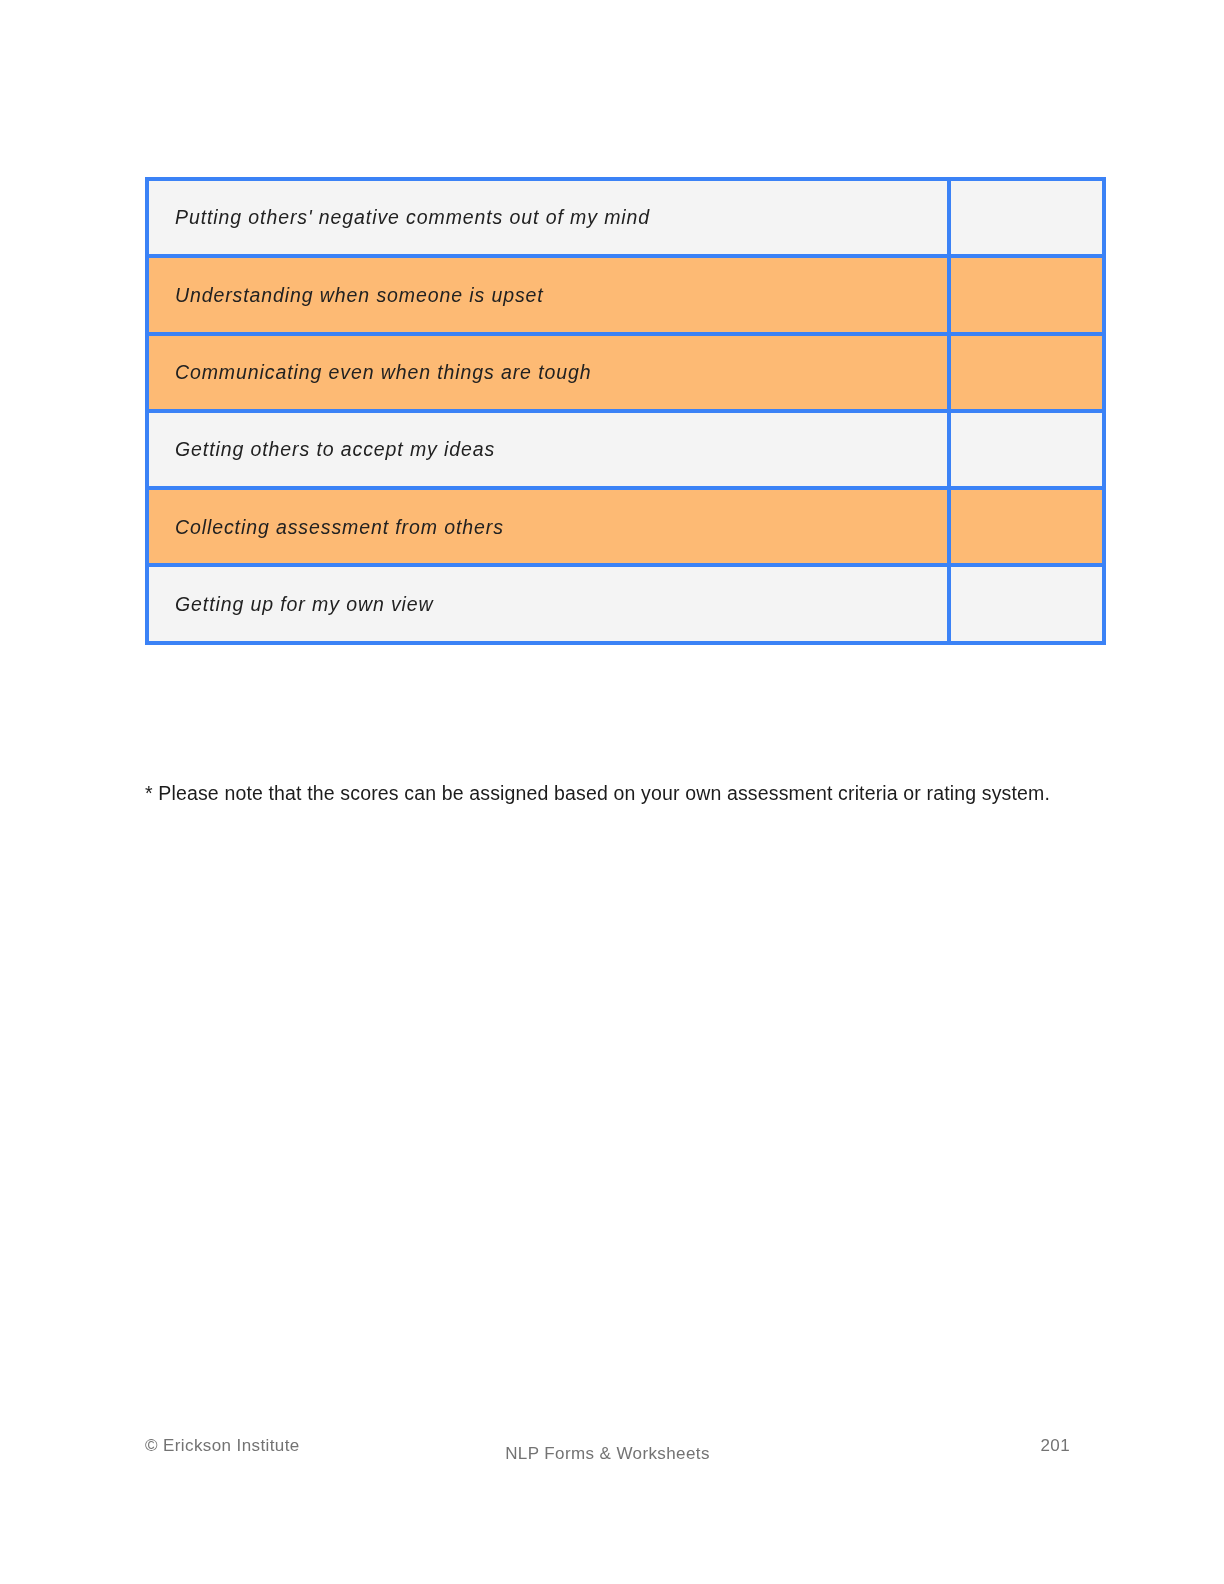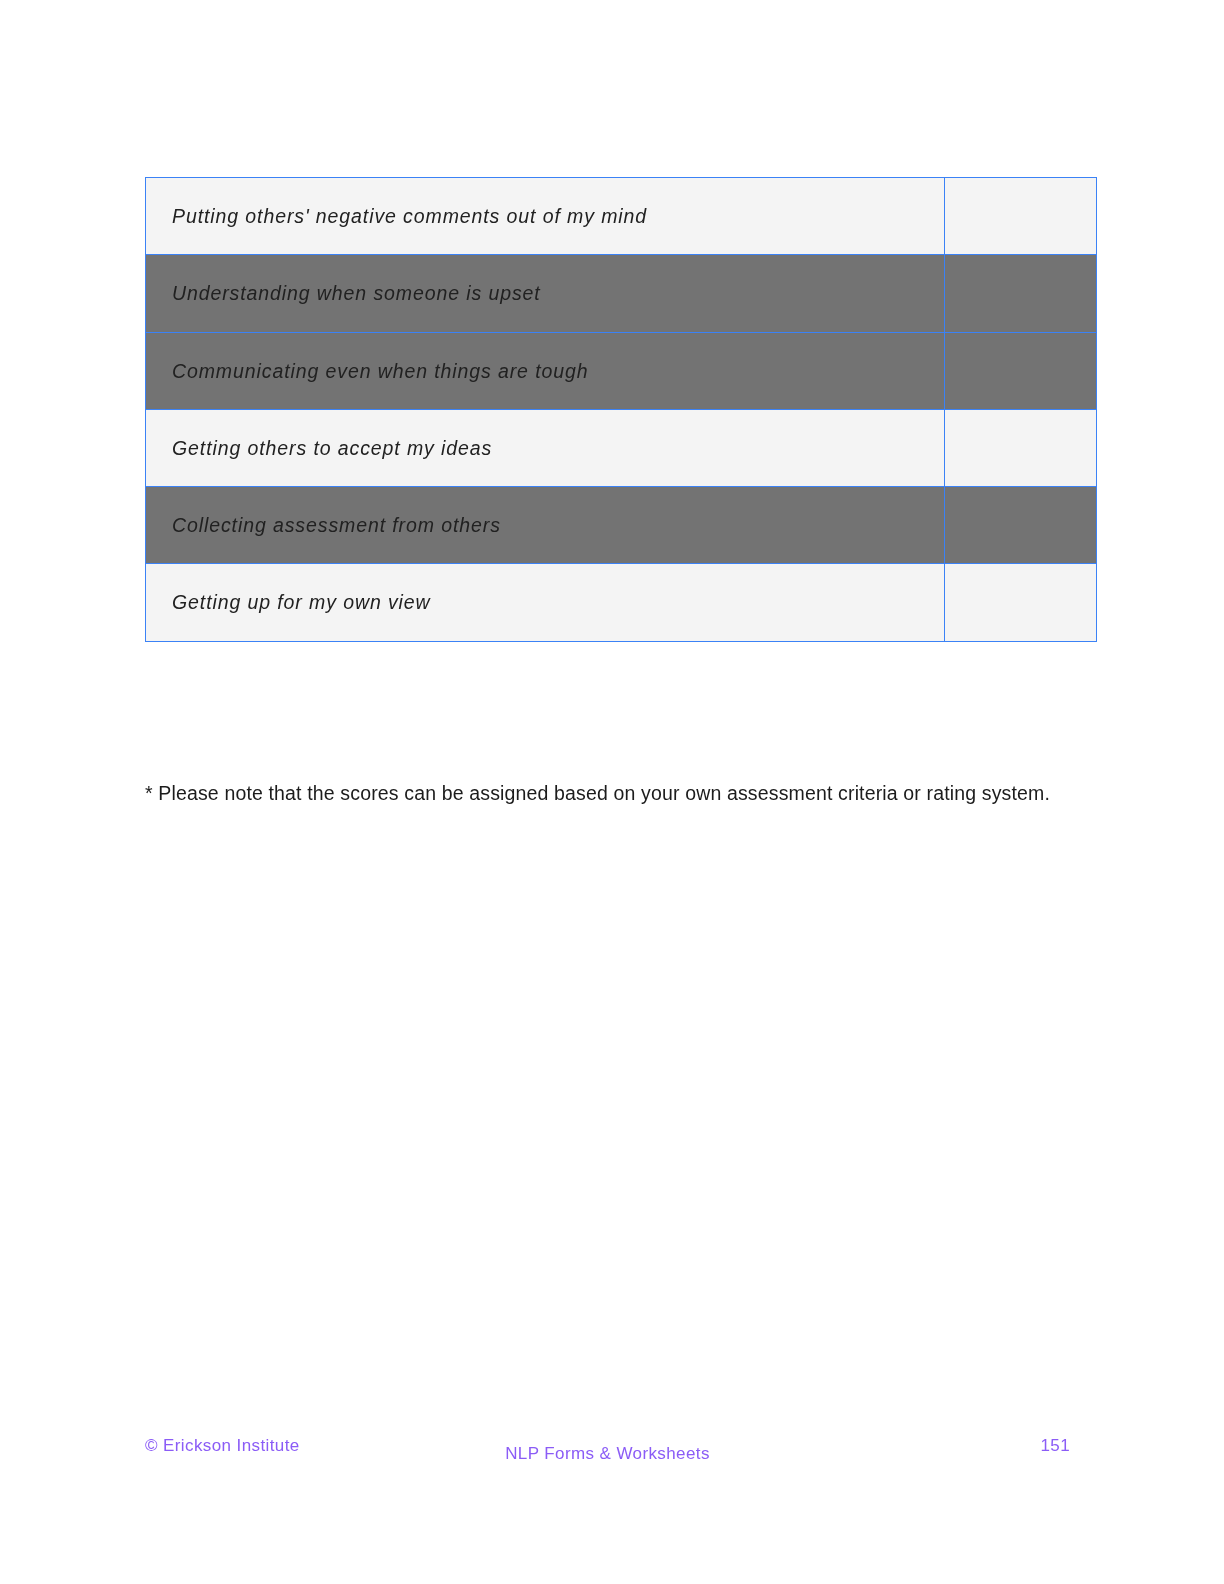--- a/index.html
+++ b/index.html
@@ -27,29 +27,29 @@
     left: 145px;
     top: 177px;
     width: 925px;
     border-collapse: collapse;
     table-layout: fixed;
   }
   .assessment-table tr {
     height: 77.3px;
   }
   .assessment-table td {
-    border: 1px solid #3b82f6;
+    border: 4px solid #3b82f6;
     padding: 0 0 0 26px;
     vertical-align: middle;
   }
   .assessment-table tr.shaded td {
     background: #f4f4f4;
   }
   .assessment-table tr.plain td {
-    background: #737373;
+    background: #fdba74;
   }
   .col-skill {
     width: 772px;
   }
   .col-score {
     width: 151px;
     padding: 0 !important;
   }
   .skill-text {
     font-family: "Liberation Sans", sans-serif;
@@ -77,21 +77,21 @@
   
   .page-footer {
     position: absolute;
     left: 145px;
     top: 1436px;
     width: 925px;
     height: 24px;
     font-family: "Liberation Sans", sans-serif;
     font-size: 17px;
     letter-spacing: 0.4px;
-    color: #8b5cf6;
+    color: #737373;
   }
   .footer-left {
     position: absolute;
     left: 0;
     top: 0;
     white-space: nowrap;
   }
   .footer-center {
     position: absolute;
     left: 0;
@@ -161,16 +161,16 @@
       </tr>
 
     </tbody>
   </table>
 
   <div class="footnote">* Please note that the scores can be assigned based on your own assessment criteria or rating system.</div>
 
   <div class="page-footer">
     <span class="footer-left">© Erickson Institute</span>
     <span class="footer-center">NLP Forms &amp; Worksheets</span>
-    <span class="footer-right">151</span>
+    <span class="footer-right">201</span>
   </div>
 
 </div>
 
 </body></html>

